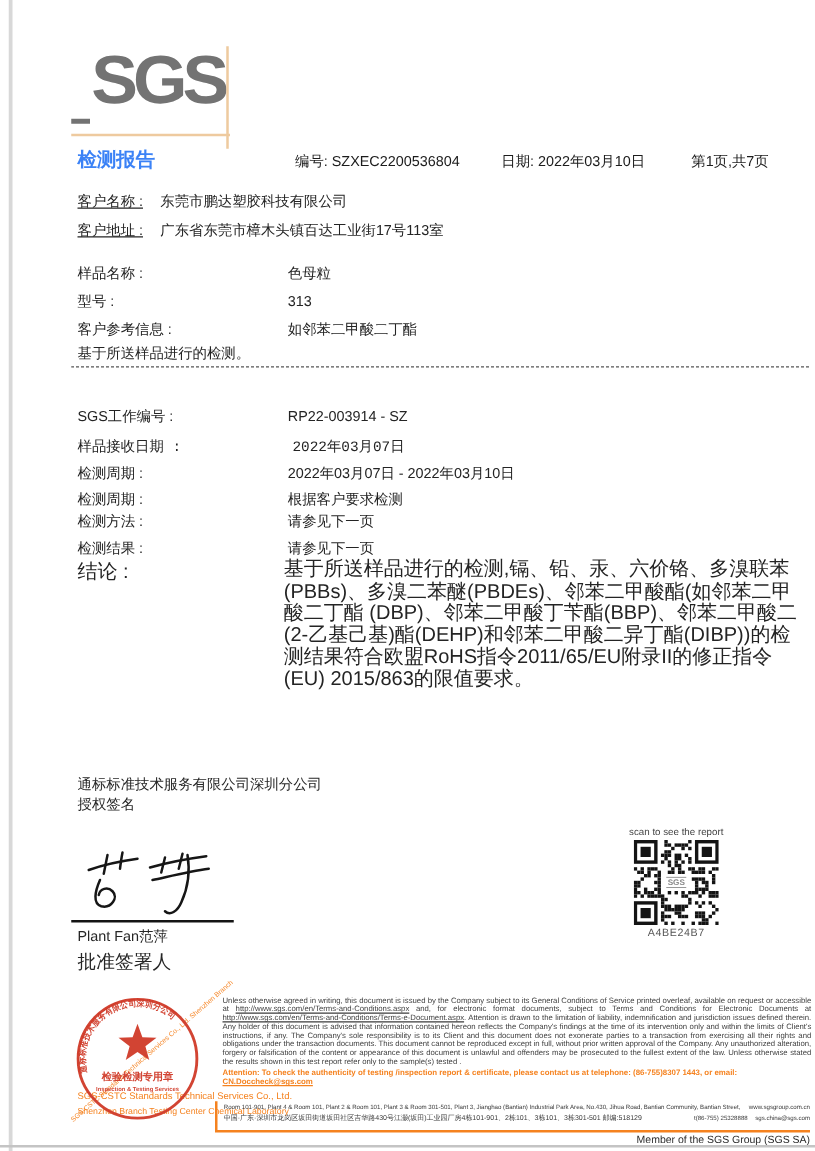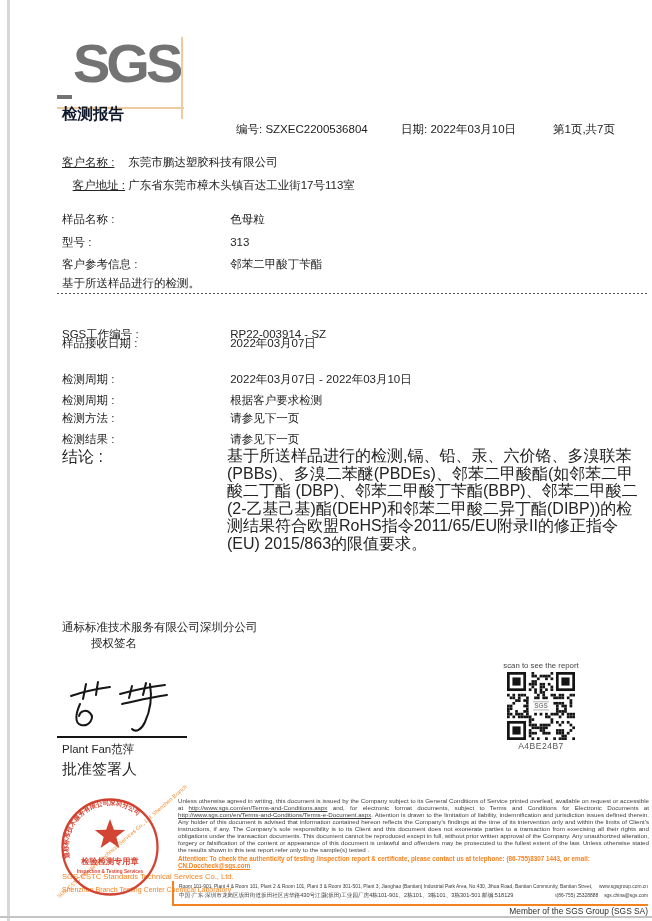--- a/index.html
+++ b/index.html
@@ -10,36 +10,36 @@
   .edge-bottom{left:0;top:916px;width:100%;height:2px;background:#c4c4c4;}
 
   
   .logo-text{left:73px;top:34px;font-size:56px;font-weight:700;color:#737373;
              letter-spacing:-4px;line-height:60px;transform:scaleY(.97);}
   .logo-dash{left:57px;top:95px;width:15px;height:4px;background:#737373;}
   .tan-h{left:57px;top:107px;width:127px;height:2px;background:#eeca9f;}
   .tan-v{left:181px;top:37px;width:2px;height:82px;background:#eeca9f;}
 
   
-  .report-title{left:62px;top:104px;font-size:15.5px;font-weight:700;color:#0f172a;}
+  .report-title{left:62px;top:118px;font-size:15.5px;font-weight:700;color:#3b82f6;}
   .hinfo{top:122px;font-size:11.5px;color:#1c1c1c;}
 
   .row{position:absolute;left:62px;font-size:11.5px;line-height:14px;color:#242424;white-space:nowrap;}
   .lab-sm{display:inline-block;width:63px;text-decoration:underline;}
   .lab-lg{display:inline-block;width:165px;}
   .dashed{left:57px;top:293px;width:591px;height:1px;
           background-image:repeating-linear-gradient(90deg,#555 0 2px,transparent 2px 4px);}
 
   .conc-row{position:absolute;left:62px;top:447px;font-size:16px;color:#242424;}
   .conc-lab{display:inline-block;width:165px;vertical-align:top;}
   .conc-text{display:inline-block;width:421px;line-height:17.6px;white-space:normal;}
 
   
   .sign-line1{left:62px;top:620px;font-size:11.5px;}
-  .sign-line2{left:62px;top:636px;font-size:11.5px;margin-left:29px;}
+  .sign-line2{left:62px;top:636px;font-size:11.5px;}
   .sig-svg{left:66px;top:678px;}
   .sig-underline{left:57px;top:736px;width:130px;height:1.5px;background:#141414;}
   .signer{left:62px;top:742px;font-size:11.5px;}
   .signer-title{left:62px;top:760px;font-size:15px;}
 
   
   .qr-caption{left:497px;top:661px;width:88px;text-align:center;font-size:7.8px;color:#444;}
   .qr-svg{left:507px;top:672px;}
   .qr-code-text{left:497px;top:741px;width:88px;text-align:center;font-size:8.5px;color:#555;letter-spacing:.5px;}
 
@@ -83,46 +83,46 @@
   <div class="abs hinfo" style="left:401px;">
     <span>日期:</span>
     <span>2022年03月10日</span>
   </div>
   <div class="abs hinfo" style="left:553px;">第1页,共7页</div>
 
   <div class="row" style="top:155px;">
     <span class="lab-sm">客户名称 :</span>
     <span>东莞市鹏达塑胶科技有限公司</span>
   </div>
-  <div class="row" style="top:178px;text-align:right;">
+  <div class="row" style="top:178px;">
     <span class="lab-sm">客户地址 :</span>
     <span>广东省东莞市樟木头镇百达工业街17号113室</span>
   </div>
 
   <div class="row" style="top:212px;">
     <span class="lab-lg">样品名称 :</span>
     <span>色母粒</span>
   </div>
   <div class="row" style="top:235px;">
     <span class="lab-lg">型号 :</span>
     <span>313</span>
   </div>
   <div class="row" style="top:257px;">
     <span class="lab-lg">客户参考信息 :</span>
-    <span>邻苯二甲酸丁苄酯</span>
+    <span>如邻苯二甲酸二丁酯</span>
   </div>
   <div class="row" style="top:276px;">基于所送样品进行的检测。</div>
 
   <div class="abs dashed"></div>
 
   <div class="row" style="top:327px;">
     <span class="lab-lg">SGS工作编号 :</span>
     <span>RP22-003914 - SZ</span>
   </div>
-  <div class="row" style="top:336px;">
+  <div class="row" style="top:352px;font-family:Liberation Mono, monospace;">
     <span class="lab-lg">样品接收日期 :</span>
     <span>2022年03月07日</span>
   </div>
   <div class="row" style="top:372px;">
     <span class="lab-lg">检测周期 :</span>
     <span>2022年03月07日 - 2022年03月10日</span>
   </div>
   <div class="row" style="top:393px;">
     <span class="lab-lg">检测周期 :</span>
     <span>根据客户要求检测</span>

